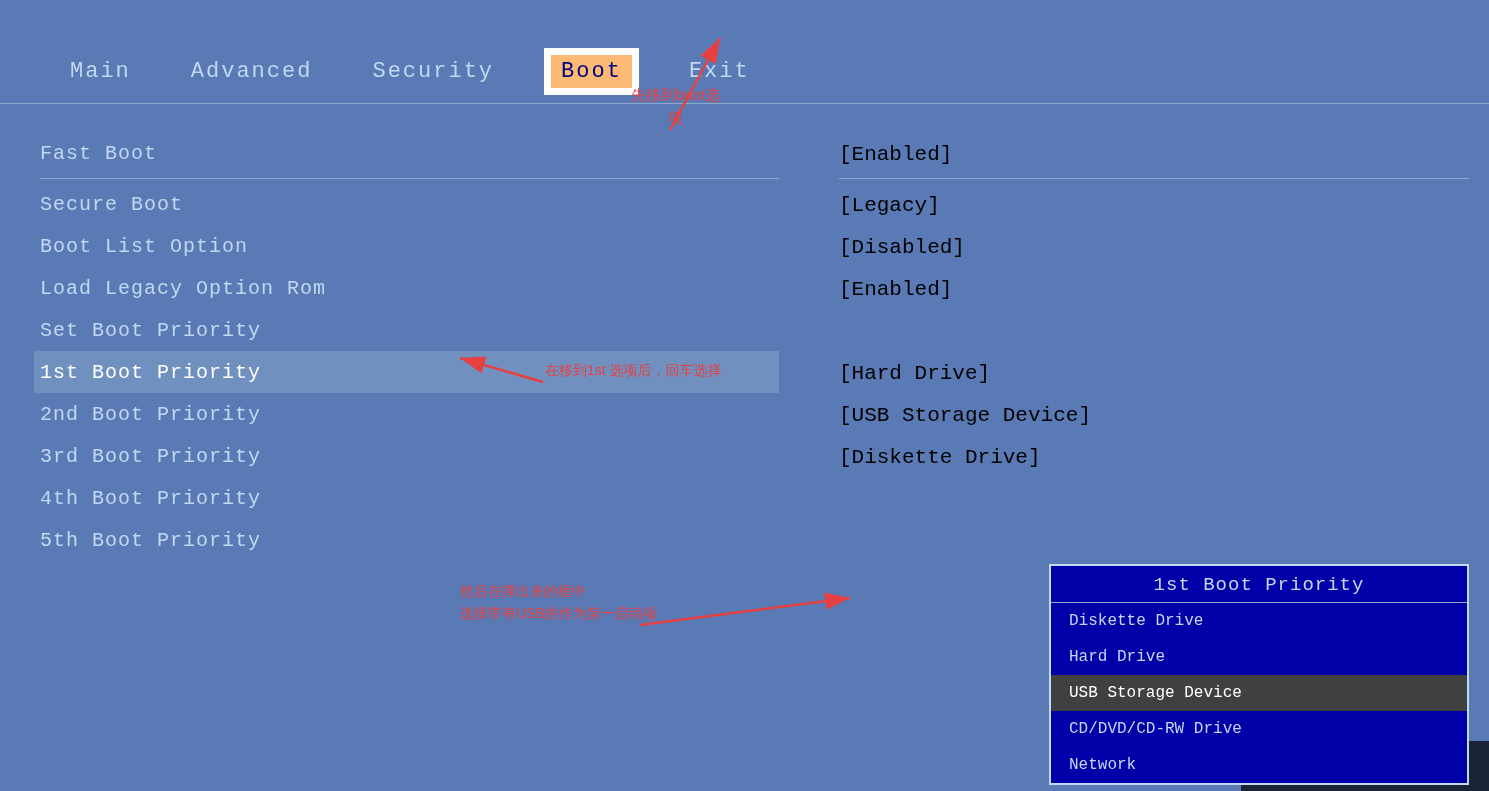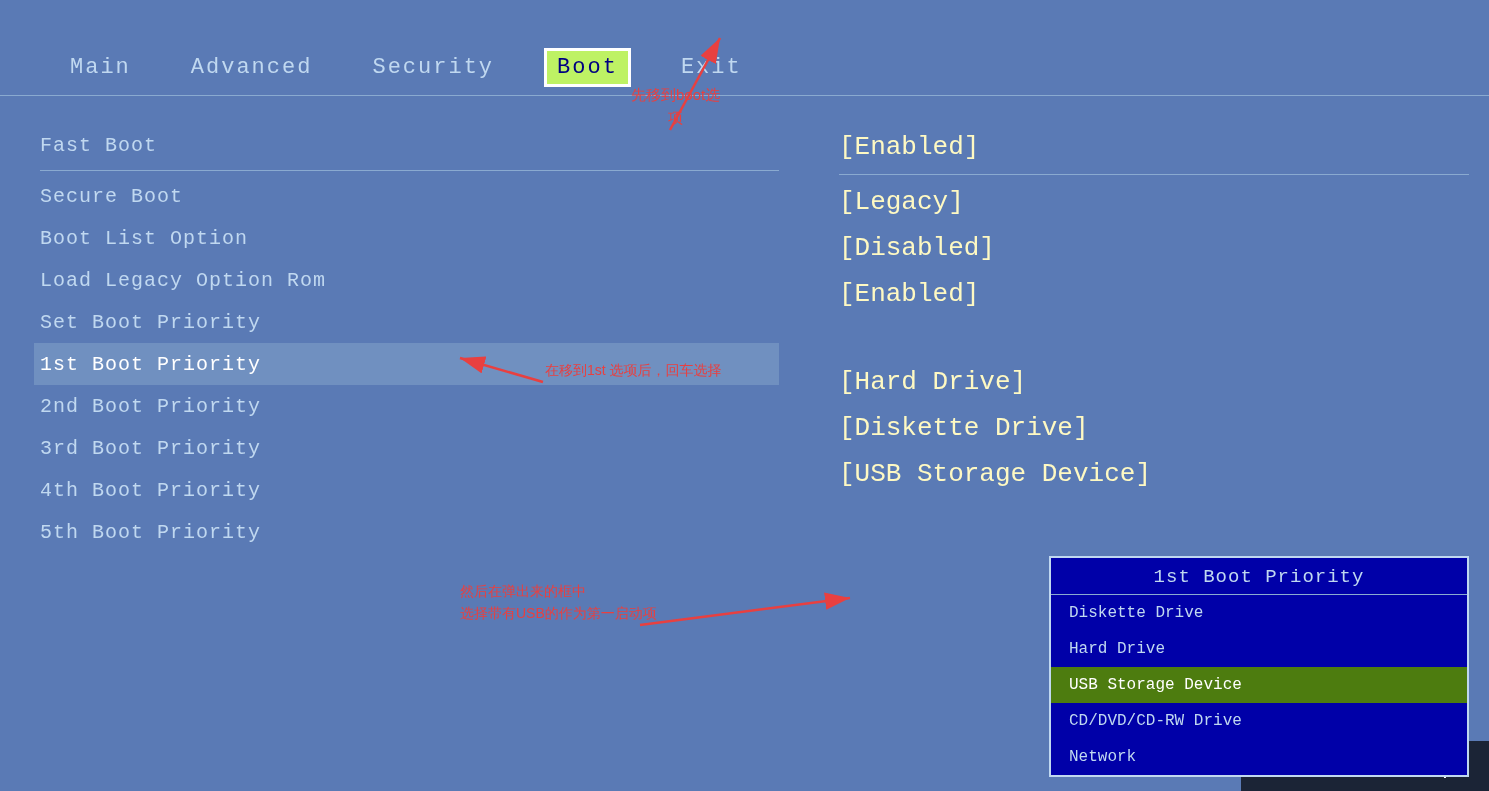--- a/index.html
+++ b/index.html
@@ -33,23 +33,23 @@
     .menu-item {
       color: #c0d8f0;
       font-size: 22px;
       letter-spacing: 2px;
       padding: 4px 10px;
       cursor: pointer;
       font-family: 'Courier New', monospace;
       margin-top: 40px;
     }
     .menu-item.active {
-      background: #bef264;
+      background: #fdba74;
       color: #000080;
-      border: 3px solid #ffffff;
+      border: 7px solid #ffffff;
     }
 
     
     .content-area {
       display: flex;
       flex-direction: row;
       width: 100%;
       height: calc(100% - 50px);
       position: relative;
     }
@@ -85,22 +85,22 @@
       width: 45%;
       padding: 28px 20px;
       display: flex;
       flex-direction: column;
       gap: 0;
     }
     .value-row {
       display: flex;
       align-items: flex-end;
       padding: 8px 0;
-      color: #fef9c3;
-      font-size: 26px;
+      color: #000000;
+      font-size: 21px;
       font-family: 'Courier New', monospace;
       min-height: 42px;
     }
 
     
     .popup-box {
       position: absolute;
       right: 20px;
       bottom: 60px;
       width: 420px;
@@ -118,21 +118,21 @@
       border-bottom: 1px solid #8aaad0;
     }
     .popup-item {
       padding: 9px 18px;
       color: #c0d8f0;
       font-size: 16px;
       font-family: 'Courier New', monospace;
       cursor: pointer;
     }
     .popup-item.selected {
-      background: #4d7c0f;
+      background: #404040;
       color: #ffffff;
     }
 
     
     .annotation {
       position: absolute;
       color: #e84040;
       font-size: 15px;
       font-family: 'SimSun', 'STSong', sans-serif;
       line-height: 1.5;
@@ -237,24 +237,24 @@
       <div class="value-row">
         <span>[Enabled]</span>
       </div>
       <div class="value-row">
         <span></span>
       </div>
       <div class="value-row">
         <span>[Hard Drive]</span>
       </div>
       <div class="value-row">
+        <span>[USB Storage Device]</span>
+      </div>
+      <div class="value-row">
         <span>[Diskette Drive]</span>
-      </div>
-      <div class="value-row">
-        <span>[USB Storage Device]</span>
       </div>
     </div>
 
     <div class="popup-box">
       <div class="popup-title">1st Boot Priority</div>
       <div class="popup-item">Diskette Drive</div>
       <div class="popup-item">Hard Drive</div>
       <div class="popup-item selected">USB Storage Device</div>
       <div class="popup-item">CD/DVD/CD-RW Drive</div>
       <div class="popup-item">Network</div>

